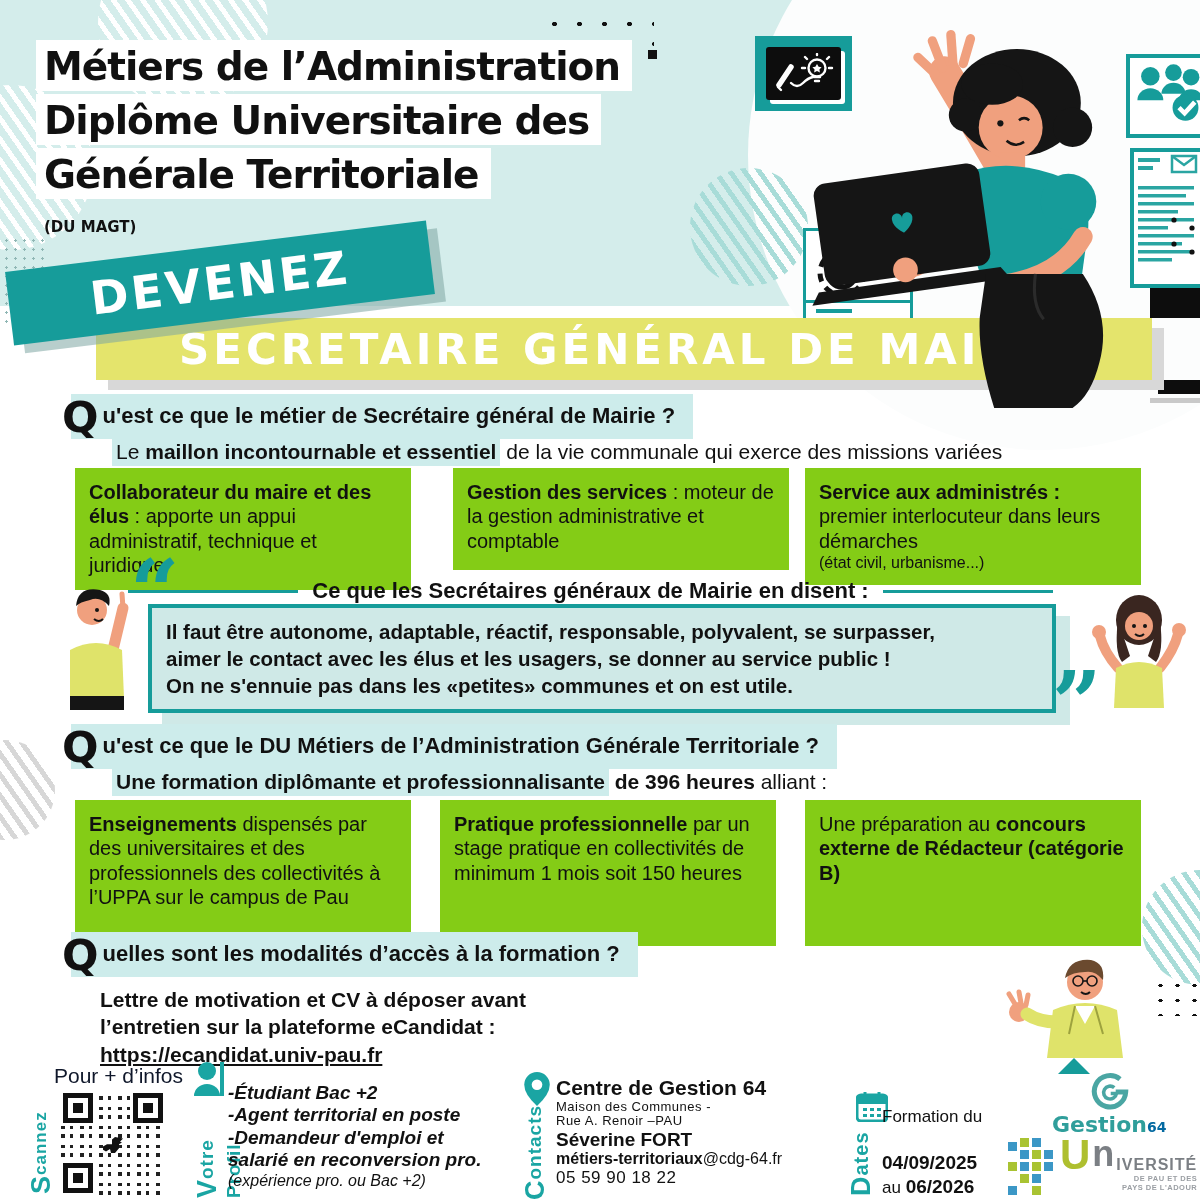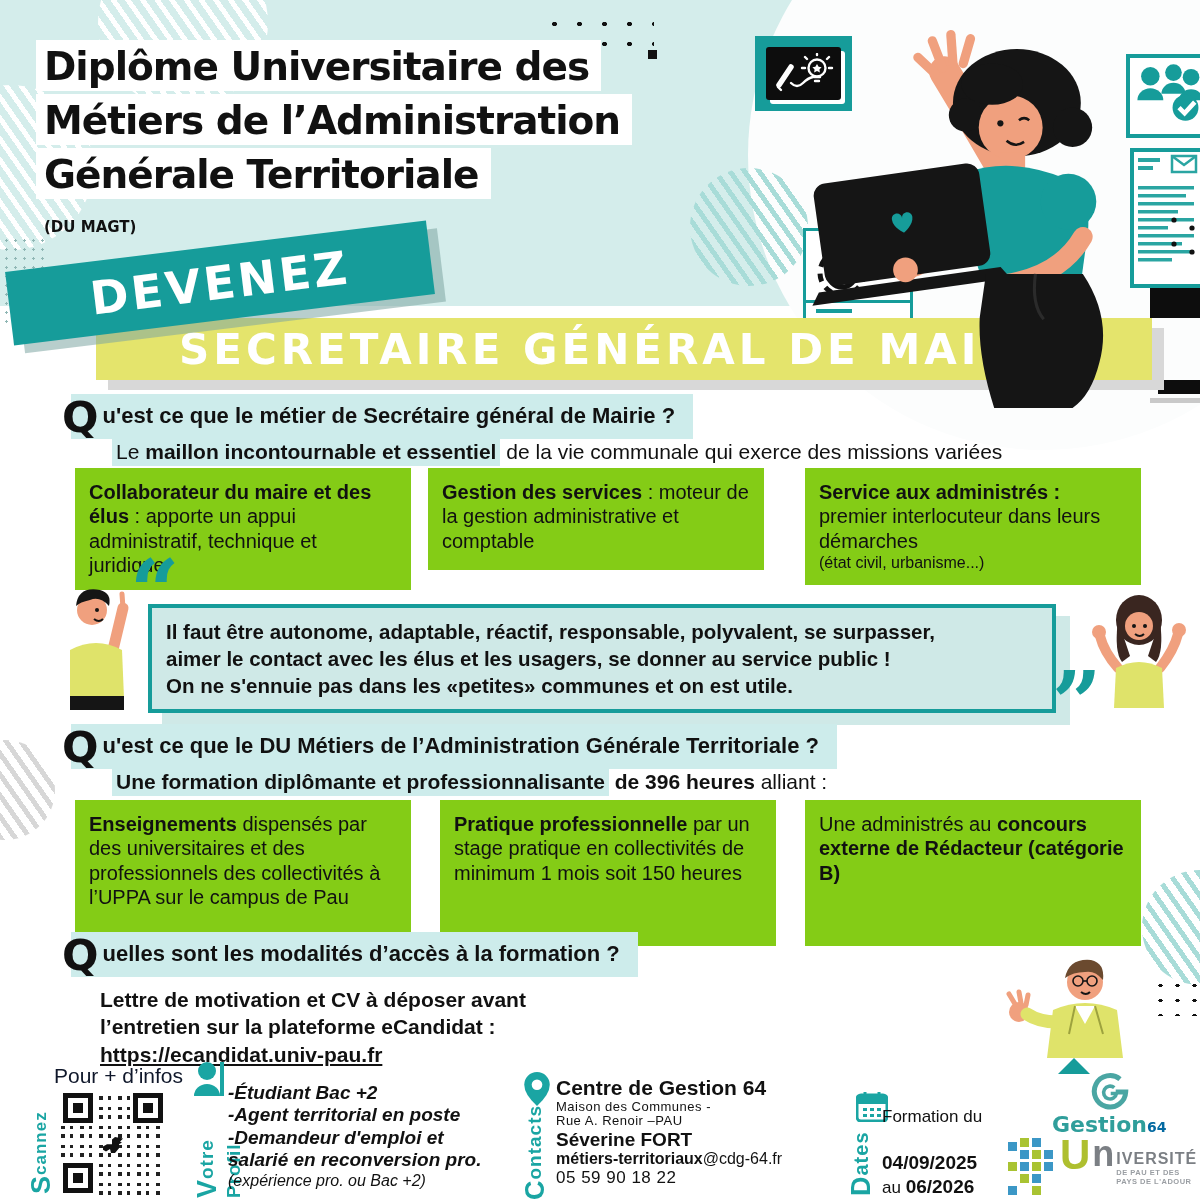--- a/index.html
+++ b/index.html
@@ -102,22 +102,22 @@
   <div class="stripes st-teal" style="left:1142px;top:870px;width:115px;height:115px;"></div>
   <div class="dotgrid" style="left:2px;top:236px;width:42px;height:92px;background:radial-gradient(#8fb6b4 1.2px,transparent 1.4px) 0 0/9px 9px;"></div>
   <div class="dotgrid" style="left:542px;top:14px;width:112px;height:42px;background:radial-gradient(#111 2.6px,transparent 2.8px) 0 0/25px 20px;"></div>
   <div class="abs" style="left:558px;top:50px;width:12px;height:8px;border-radius:50%;background:#111;"></div>
   <div class="abs" style="left:648px;top:50px;width:9px;height:9px;background:#111;"></div>
   <div class="dotgrid" style="left:1152px;top:188px;width:60px;height:98px;background:radial-gradient(#111 2.6px,transparent 2.8px) 0 0/28px 24px;"></div>
   <div class="dotgrid" style="left:1152px;top:978px;width:48px;height:38px;background:radial-gradient(#111 2px,transparent 2.2px) 0 0/17px 15px;"></div>
   <div class="abs" style="left:1058px;top:1058px;width:0;height:0;border-left:16px solid transparent;border-right:16px solid transparent;border-bottom:16px solid #169c9a;"></div>
 
   <div class="title">
+    <div class="line">Métiers de l’Administration</div>
     <div class="line">Diplôme Universitaire des</div>
-    <div class="line">Métiers de l’Administration</div>
     <div class="line">Générale Territoriale</div>
   </div>
   <div class="acronym">(DU MAGT)</div>
 
   <div class="board">
     <div class="board-inner">
       <svg width="62" height="42" viewBox="0 0 62 42">
         <g stroke="#fff" fill="none" stroke-width="2.4" stroke-linecap="round">
           <path d="M6 32 L18 14" stroke-width="5.5"></path>
           <path d="M5 34 l3 3"></path>
@@ -229,28 +229,33 @@
 
   <div class="qhead" style="left:62px;top:396px;">
     <span class="bigQ">Q</span><span class="qtxt">u'est ce que le métier de Secrétaire général de Mairie ?</span>
   </div>
   <div class="intro" style="left:112px;top:440px;">
     <span class="ihl"><span>Le </span><b>maillon incontournable et essentiel</b></span><span> de la vie communale qui exerce des missions variées</span>
   </div>
   <div class="card" style="left:75px;top:468px;min-height:78px;">
     <b>Collaborateur du maire et des élus</b><span> : apporte un appui administratif, technique et juridique</span>
   </div>
-  <div class="card" style="left:428px;top:468px;min-height:78px;">
+  <div class="card" style="left:453px;top:468px;min-height:78px;">
     <b>Gestion des services</b><span> : moteur de la gestion administrative et comptable</span>
   </div>
   <div class="card" style="left:805px;top:468px;min-height:78px;">
     <b>Service aux administrés :</b><span> premier interlocuteur dans leurs démarches</span>
     <div class="small">(état civil, urbanisme...)</div>
   </div>
 
+  <div class="qt-row">
+    <div class="qt-rule"></div>
+    <span class="qt-title">Ce que les Secrétaires généraux de Mairie en disent :</span>
+    <div class="qt-rule"></div>
+  </div>
   <div class="qmark" style="left:130px;top:548px;">“</div>
   <div class="quote-box">
     <div>Il faut être autonome, adaptable, réactif, responsable, polyvalent, se surpasser,</div>
     <div>aimer le contact avec les élus et les usagers, se donner au service public !</div>
     <div>On ne s'ennuie pas dans les «petites» communes et on est utile.</div>
   </div>
   <div class="qmark" style="left:1052px;top:660px;">”</div>
 
   <svg class="abs" style="left:50px;top:578px;width:100px;height:136px;z-index:2;" viewBox="0 0 100 136">
     <path d="M62 76 L73 30" stroke="#f0a07e" stroke-width="11" stroke-linecap="round" fill="none"></path>
@@ -283,21 +288,21 @@
   <div class="intro" style="left:112px;top:770px;font-weight:bold;">
     <span class="ihl">Une formation diplômante et professionnalisante</span><span> de 396 heures</span><span style="font-weight:normal;"> alliant :</span>
   </div>
   <div class="card" style="left:75px;top:800px;min-height:122px;">
     <b>Enseignements</b><span> dispensés par des universitaires et des professionnels des collectivités à l’UPPA sur le campus de Pau</span>
   </div>
   <div class="card" style="left:440px;top:800px;min-height:122px;">
     <b>Pratique professionnelle</b><span> par un stage pratique en collectivités de minimum 1 mois soit 150 heures</span>
   </div>
   <div class="card" style="left:805px;top:800px;min-height:122px;">
-    <span>Une administrés au </span><b>concours externe de Rédacteur (catégorie B)</b>
+    <span>Une préparation au </span><b>concours externe de Rédacteur (catégorie B)</b>
   </div>
 
   <div class="qhead" style="left:62px;top:934px;">
     <span class="bigQ">Q</span><span class="qtxt">uelles sont les modalités d’accès à la formation ?</span>
   </div>
   <div class="q3-left">
     <b>Lettre de motivation et CV à déposer avant l’entretien sur la plateforme eCandidat</b><span> : </span><a href="#">https://ecandidat.univ-pau.fr</a>
   </div>
   <svg class="abs" style="left:1005px;top:950px;width:135px;height:108px;" viewBox="0 0 135 108">
     <circle cx="14" cy="62" r="10" fill="#f0a07e"></circle>
@@ -379,21 +384,21 @@
       <path d="M44 10 a22 22 0 1 0 8 18 l-14 0" stroke="#4aa6a3" stroke-width="7" fill="none"></path>
       <path d="M36 22 a9 9 0 1 0 3 8 l-8 0" stroke="#4aa6a3" stroke-width="5" fill="none"></path>
     </svg>
     <div class="abs" style="left:12px;top:36px;font-family:'DejaVu Sans',sans-serif;font-weight:bold;font-size:22px;color:#2f9e9b;"><span>Gestion</span><span style="font-size:14px;color:#0369a1;">64</span></div>
   </div>
   <div class="logo-u">
     <div class="mosaic"></div>
     <div class="abs" style="left:52px;top:0;display:flex;align-items:flex-start;">
       <span style="font-size:42px;font-weight:bold;color:#aebf2f;line-height:.9;">U</span>
       <span style="font-size:36px;font-weight:bold;color:#7b7f84;line-height:1;margin-left:2px;">n</span>
-      <div style="margin-left:2px;margin-top:14px;">
+      <div style="margin-left:2px;margin-top:20px;text-align:right;">
         <div style="font-size:16px;font-weight:bold;color:#7b7f84;letter-spacing:1px;">IVERSITÉ</div>
         <div style="font-size:7.5px;font-weight:bold;color:#9a9ea3;letter-spacing:.5px;">DE PAU ET DES</div>
         <div style="font-size:7.5px;font-weight:bold;color:#9a9ea3;letter-spacing:.5px;">PAYS DE L'ADOUR</div>
       </div>
     </div>
   </div>
 
 </div>
 
 </body></html>

